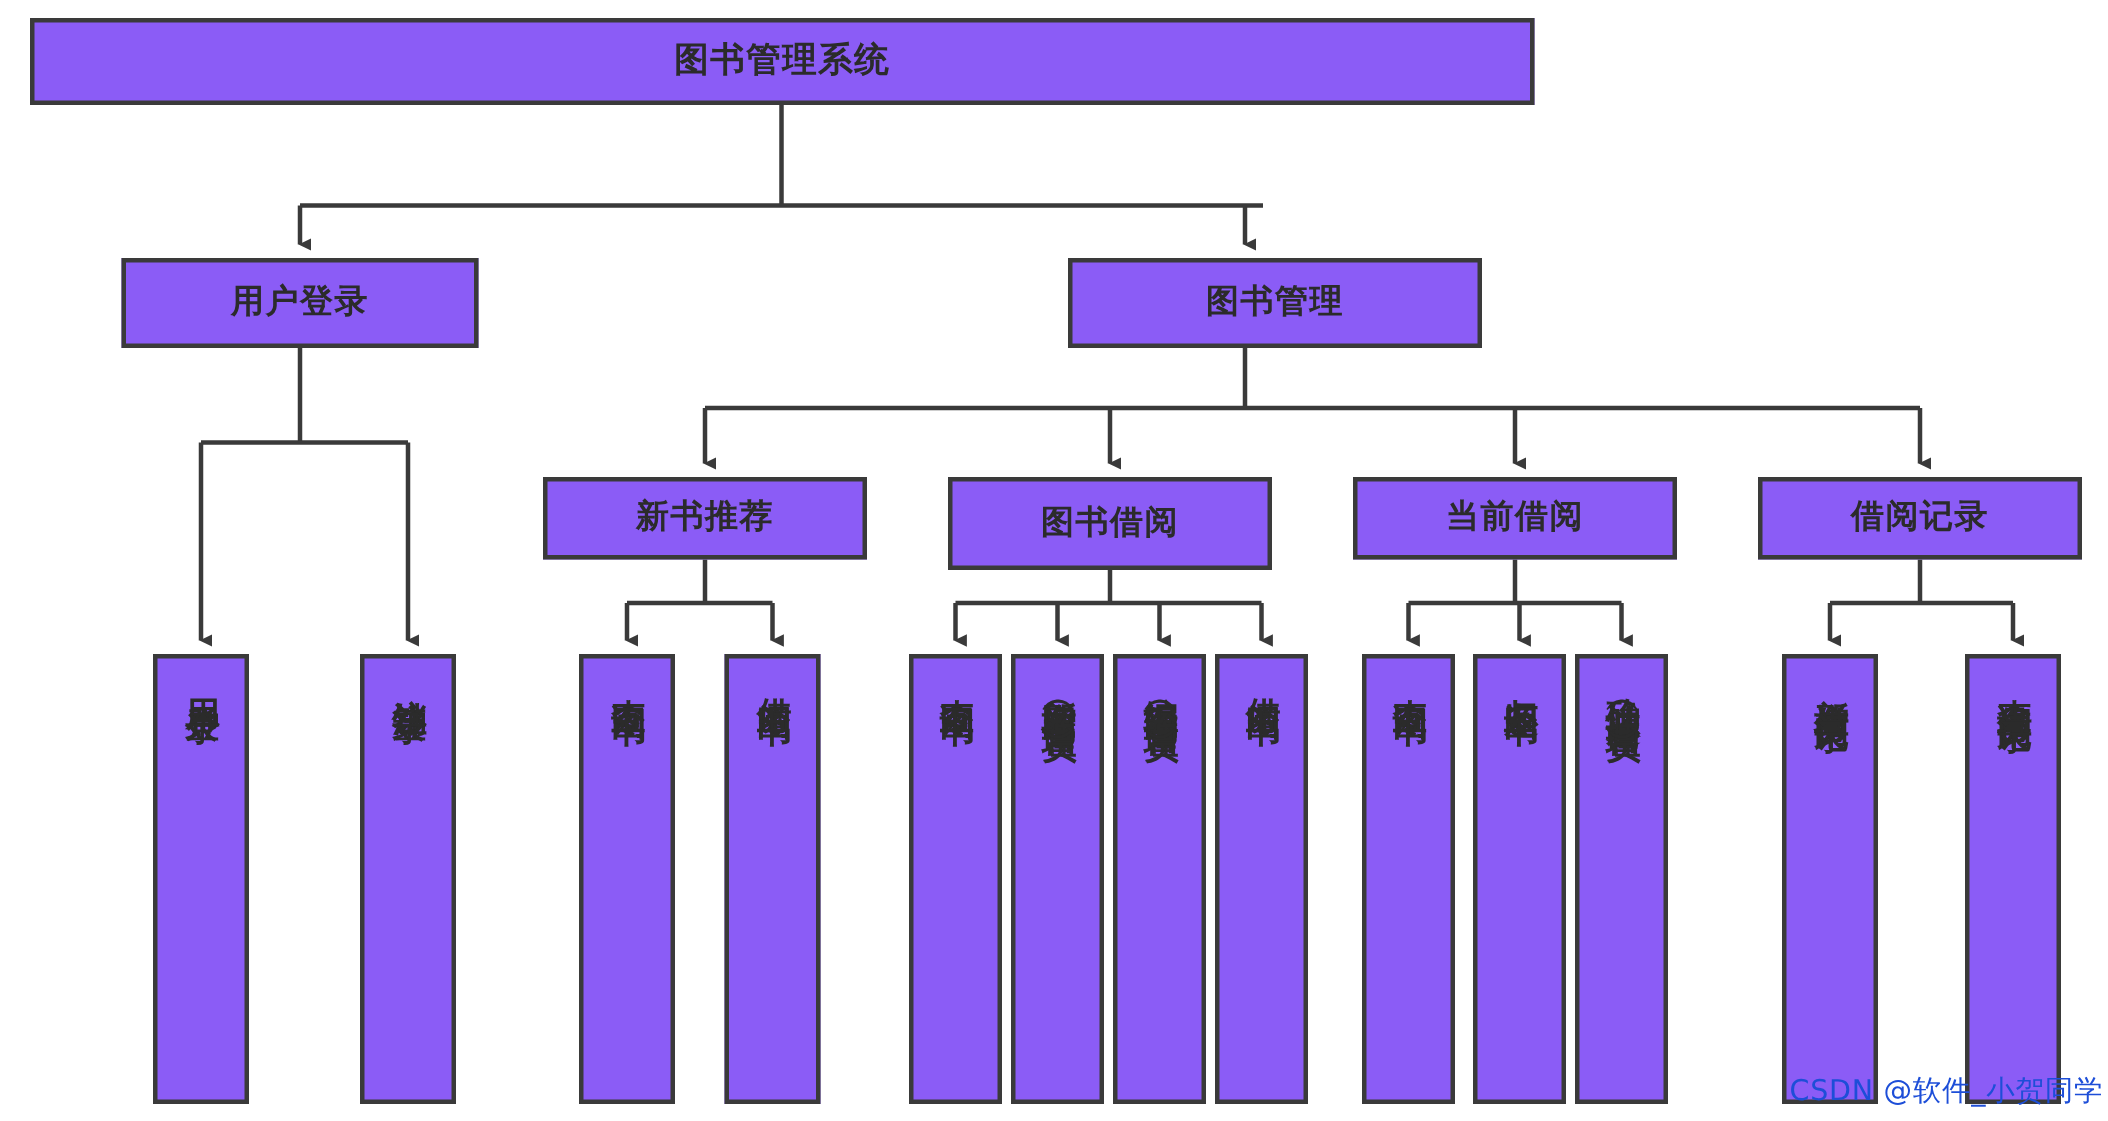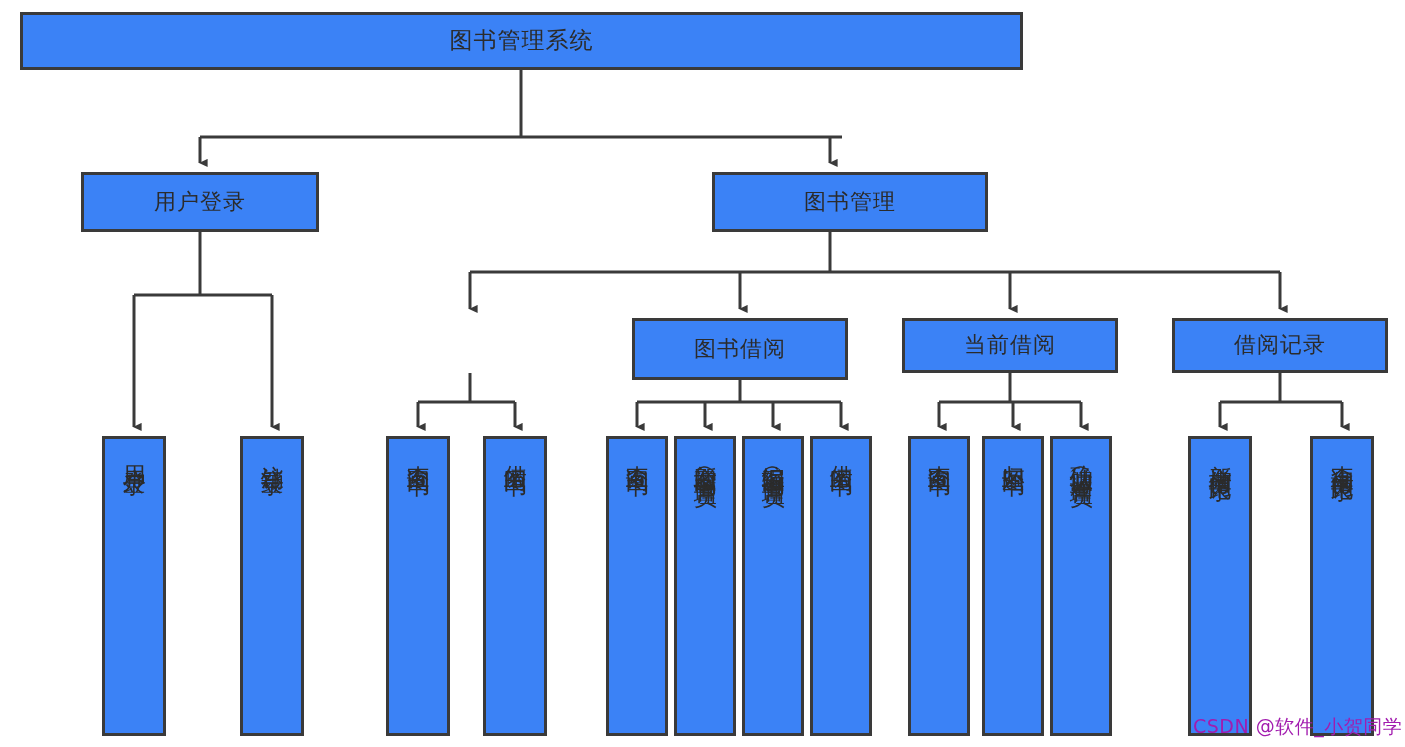--- a/index.html
+++ b/index.html
@@ -21,26 +21,27 @@
     position: absolute;
     left: 0;
     top: 0;
     width: 1405px;
     height: 747px;
     pointer-events: none;
   }
   .node {
     position: absolute;
     box-sizing: border-box;
-    background: #3b82f6;
+    background: #8b5cf6;
     border: 3px solid #3a3a3a;
     display: flex;
     align-items: center;
     justify-content: center;
     color: #2b2b2b;
+    font-weight: bold;
   }
   .node-h {
     font-size: 22px;
     line-height: 1.2;
     letter-spacing: 1px;
     white-space: nowrap;
   }
   .node-root .node-h { font-size: 23px; }
   .node-leaf {
     padding-top: 8px;
@@ -53,21 +54,21 @@
     text-orientation: upright;
     font-size: 23px;
     line-height: 1.28;
     letter-spacing: 3px;
     white-space: nowrap;
     color: #2b2b2b;
   }
   .watermark {
     position: absolute;
     font-size: 19px;
-    color: #a21caf;
+    color: #1d4ed8;
     letter-spacing: 0.5px;
     white-space: nowrap;
     font-family: "DejaVu Sans", "Liberation Sans", sans-serif;
   }
 </style>
 </head>
 <body>
 
 <div id="canvas">
 
@@ -125,20 +126,23 @@
     <span class="node-h">图书管理系统</span>
   </div>
 
   <div class="node" style="left:81px;top:172px;width:238px;height:60px;">
     <span class="node-h">用户登录</span>
   </div>
   <div class="node" style="left:712px;top:172px;width:276px;height:60px;">
     <span class="node-h">图书管理</span>
   </div>
 
+  <div class="node" style="left:362px;top:318px;width:216px;height:55px;">
+    <span class="node-h">新书推荐</span>
+  </div>
   <div class="node" style="left:632px;top:318px;width:216px;height:62px;">
     <span class="node-h">图书借阅</span>
   </div>
   <div class="node" style="left:902px;top:318px;width:216px;height:55px;">
     <span class="node-h">当前借阅</span>
   </div>
   <div class="node" style="left:1172px;top:318px;width:216px;height:55px;">
     <span class="node-h">借阅记录</span>
   </div>
 

